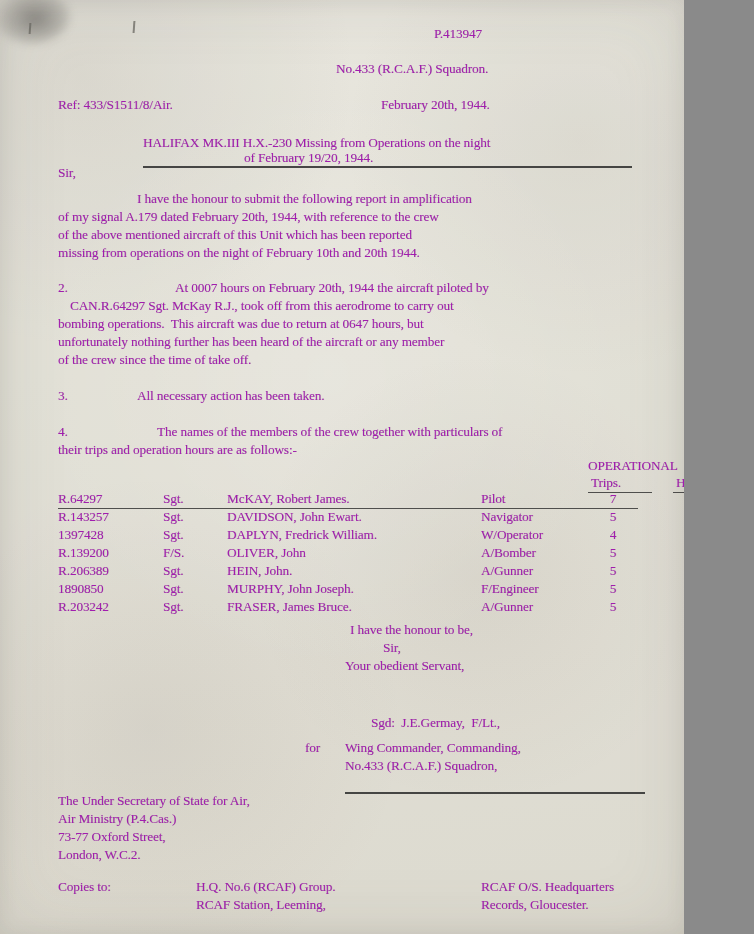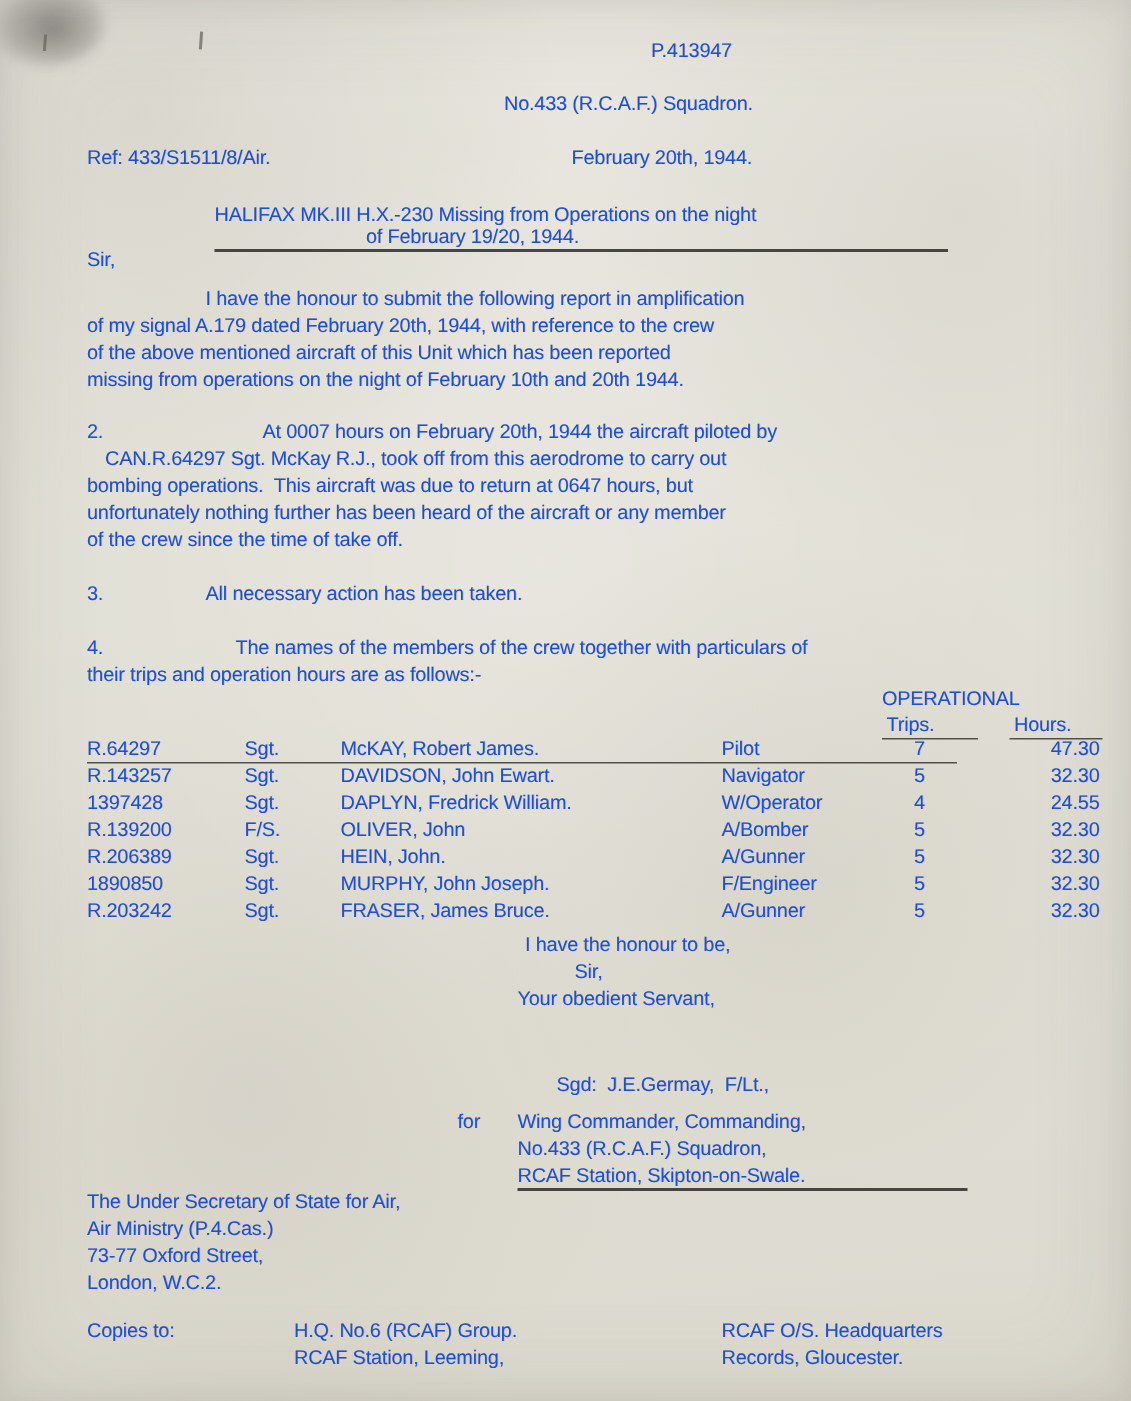--- a/index.html
+++ b/index.html
@@ -3,26 +3,26 @@
 <meta charset="utf-8">
 <title>RCAF 433 Squadron Missing Aircraft Report</title>
 <style>
   html, body {
     margin: 0;
     padding: 0;
     background: #8a8a8a;
   }
   .page {
     position: relative;
-    width: 754px;
+    width: 684px;
     height: 934px;
     overflow: hidden;
     background: #f2f1ec;
-    font-family: Liberation Sans, sans-serif;
-    color: #1d4ed8;
+    font-family: Liberation Serif, serif;
+    color: #a21caf;
     font-size: 13.2px;
     line-height: 1.0;
     letter-spacing: -0.1px;
   }
   
   .grain {
     position: absolute;
     inset: 0;
     pointer-events: none;
     background:
@@ -187,21 +187,20 @@
       </div>
 
     <div class="ln" style="left:350px; top:623px;">I have the honour to be,</div>
     <div class="ln" style="left:383px; top:641px;">Sir,</div>
     <div class="ln" style="left:345px; top:659px;">Your obedient Servant,</div>
 
     <div class="ln" style="left:371px; top:716px;">Sgd:  J.E.Germay,  F/Lt.,</div>
     <div class="ln" style="left:305px; top:741px;">for</div>
     <div class="ln" style="left:345px; top:741px;">Wing Commander, Commanding,</div>
     <div class="ln" style="left:345px; top:759px;">No.433 (R.C.A.F.) Squadron,</div>
-    <div class="ln" style="left:345px; top:777px;">RCAF Station, Skipton-on-Swale.</div>
     <div class="rule" style="left:345px; top:792px; width:300px;"></div>
 
     <div class="ln" style="left:58px; top:794px;text-align:right;">The Under Secretary of State for Air,</div>
     <div class="ln" style="left:58px; top:812px;">Air Ministry (P.4.Cas.)</div>
     <div class="ln" style="left:58px; top:830px;">73-77 Oxford Street,</div>
     <div class="ln" style="left:58px; top:848px;">London, W.C.2.</div>
 
     <div class="ln" style="left:58px;  top:880px;">Copies to:</div>
     <div class="ln" style="left:196px; top:880px;">H.Q. No.6 (RCAF) Group.</div>
     <div class="ln" style="left:196px; top:898px;">RCAF Station, Leeming,</div>

